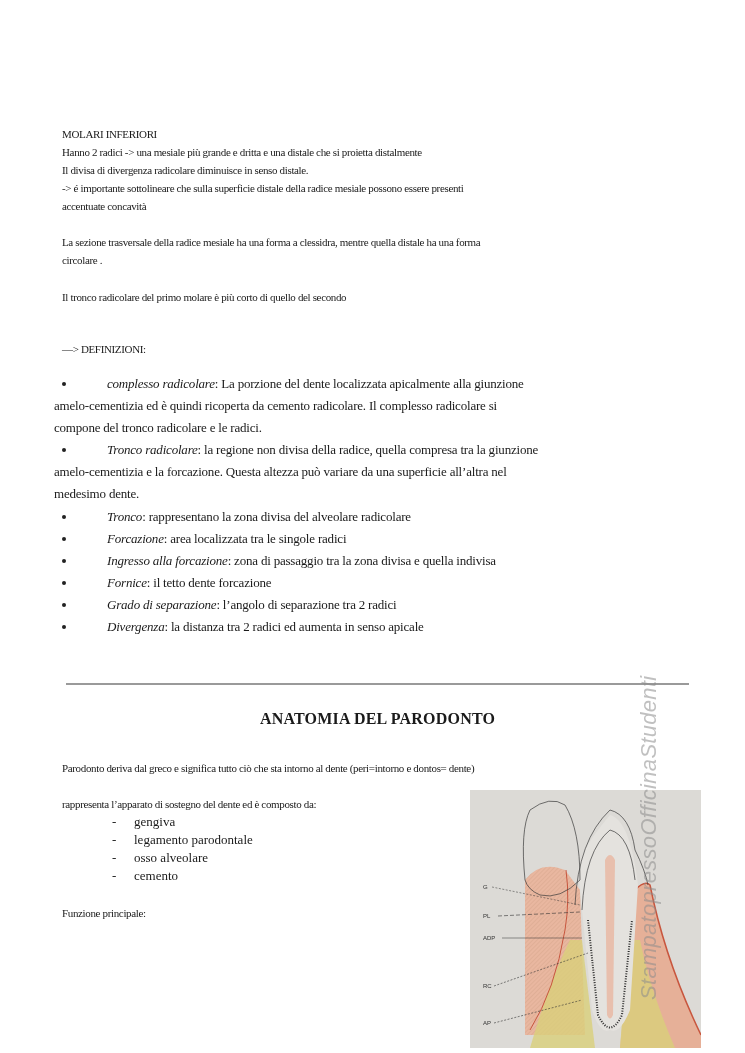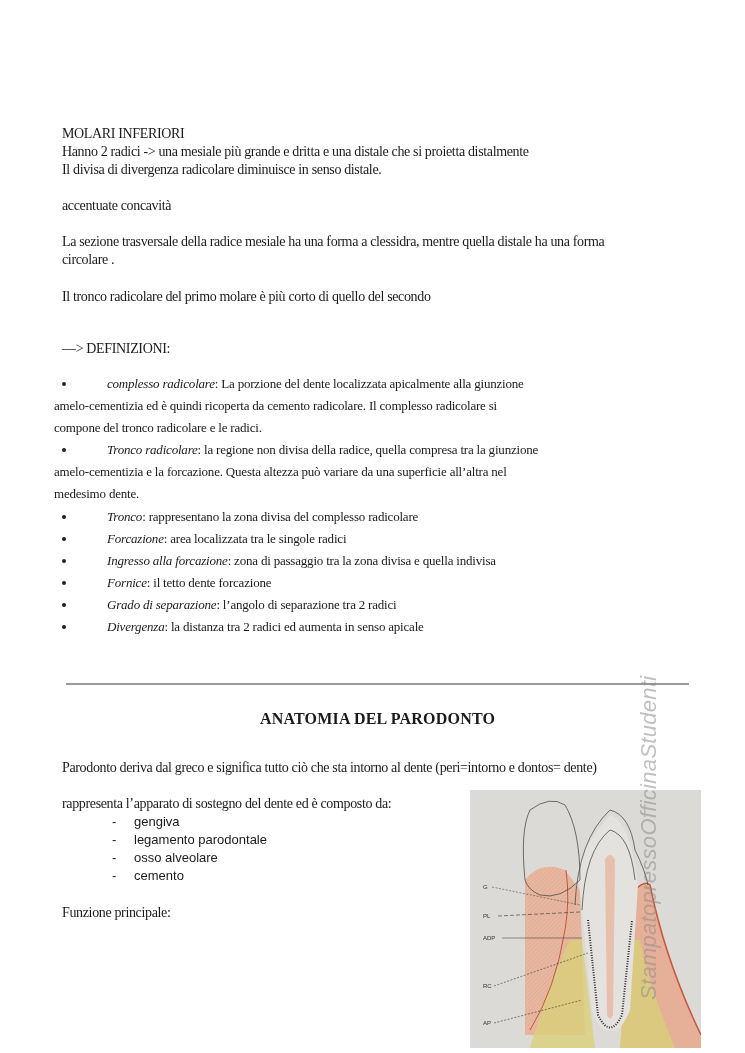--- a/index.html
+++ b/index.html
@@ -2,48 +2,49 @@
 <html><head>
 <meta charset="utf-8">
 <style>
   html, body { margin: 0; padding: 0; background: #ffffff; }
   body {
     width: 745px; height: 1053px; position: relative; overflow: hidden;
     font-family: "DejaVu Serif", "Liberation Serif", serif;
     color: #1a1a1a;
   }
   .page { position: absolute; left: 0; top: 0; width: 745px; height: 1053px; }
-  .t { position: absolute; left: 62px; font-size: 14px; line-height: 18px; white-space: nowrap; letter-spacing: -0.35px; font-family: "Liberation Serif", "DejaVu Serif", serif; }
+  .t { position: absolute; left: 62px; font-size: 11px; line-height: 18px; white-space: nowrap; letter-spacing: -0.35px; font-family: "Liberation Serif", "DejaVu Serif", serif; }
   .def-line { position: absolute; left: 54px; font-size: 13px; line-height: 22px; white-space: nowrap; font-family: "Liberation Serif", serif; letter-spacing: -0.2px; }
   .bullet { position: absolute; left: 62px; font-size: 13px; font-family: "Liberation Serif", serif; }
   .bullet .dot { position: absolute; left: 0; top: 6px; width: 4px; height: 4px; background: #222; border-radius: 50%; }
   .bullet .term { font-style: italic; margin-top: 36px; }
   .bullet .content { position: absolute; left: 45px; white-space: nowrap; letter-spacing: -0.2px; }
   .divider { position: absolute; left: 66px; top: 683px; width: 623px; height: 2px; background: #9a9a9a; }
   .section-title { position: absolute; left: 0; width: 755px; top: 710px; text-align: center; font-weight: bold; font-size: 16px; letter-spacing: 0.2px; font-family: "Liberation Serif", "DejaVu Serif", serif; }
-  .dash-item { position: absolute; left: 112px; font-size: 13px; font-family: Liberation Sans, sans-serif; white-space: nowrap; }
+  .dash-item { position: absolute; left: 112px; font-size: 13px; font-family: Liberation Serif, serif; white-space: nowrap; }
   .dash-item .dash { display: inline-block; width: 22px; }
   .figure { position: absolute; left: 470px; top: 790px; width: 231px; height: 258px; background: #dcdad6; overflow: hidden; }
   .figure svg { display: block; }
   .fig-label { font-family: "Liberation Sans", sans-serif; font-size: 6px; fill: #333; }
   .watermark {
     position: absolute; left: 636px; top: 1000px;
     transform-origin: left top; transform: rotate(-90deg);
     font-family: "Liberation Sans", "DejaVu Sans", sans-serif; font-style: italic;
     font-size: 22px; color: rgba(140,140,140,0.55); white-space: nowrap; letter-spacing: 0.3px;
   }
 </style>
 </head>
 <body>
 
 <div class="page">
 
   <div class="t" style="top:125px">MOLARI INFERIORI</div>
   <div class="t" style="top:143px">Hanno 2 radici -&gt; una mesiale più grande e dritta e una distale che si proietta distalmente</div>
   <div class="t" style="top:161px">Il divisa di divergenza radicolare diminuisce in senso distale.</div>
+  <div class="t" style="top:179px">-&gt; é importante sottolineare che sulla superficie distale della radice mesiale possono essere presenti</div>
   <div class="t" style="top:197px">accentuate concavità</div>
 
   <div class="t" style="top:233px">La sezione trasversale della radice mesiale ha una forma a clessidra, mentre quella distale ha una forma</div>
   <div class="t" style="top:251px">circolare .</div>
 
   <div class="t" style="top:288px">Il tronco radicolare del primo molare è più corto di quello del secondo</div>
 
   <div class="t" style="top:340px">—&gt; DEFINIZIONI:</div>
 
   <div class="bullet" style="top:376px">
@@ -55,21 +56,21 @@
 
   <div class="bullet" style="top:442px">
     <span class="dot"></span>
     <span class="content"><span class="term">Tronco radicolare</span><span>: la regione non divisa della radice, quella compresa tra la giunzione</span></span>
   </div>
   <div class="def-line" style="top:461px">amelo-cementizia e la forcazione. Questa altezza può variare da una superficie all’altra nel</div>
   <div class="def-line" style="top:483px">medesimo dente.</div>
 
   <div class="bullet" style="top:509px">
     <span class="dot"></span>
-    <span class="content"><span class="term">Tronco</span><span>: rappresentano la zona divisa del complesso radicolare</span></span>
+    <span class="content"><span class="term">Tronco</span><span>: rappresentano la zona divisa del alveolare radicolare</span></span>
   </div>
   <div class="bullet" style="top:531px">
     <span class="dot"></span>
     <span class="content"><span class="term">Forcazione</span><span>: area localizzata tra le singole radici</span></span>
   </div>
   <div class="bullet" style="top:553px">
     <span class="dot"></span>
     <span class="content"><span class="term">Ingresso alla forcazione</span><span>: zona di passaggio tra la zona divisa e quella indivisa</span></span>
   </div>
   <div class="bullet" style="top:575px">

